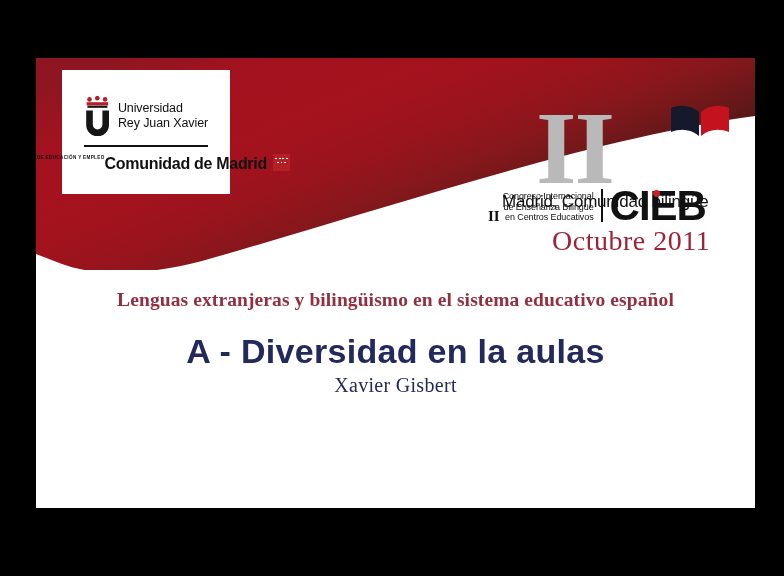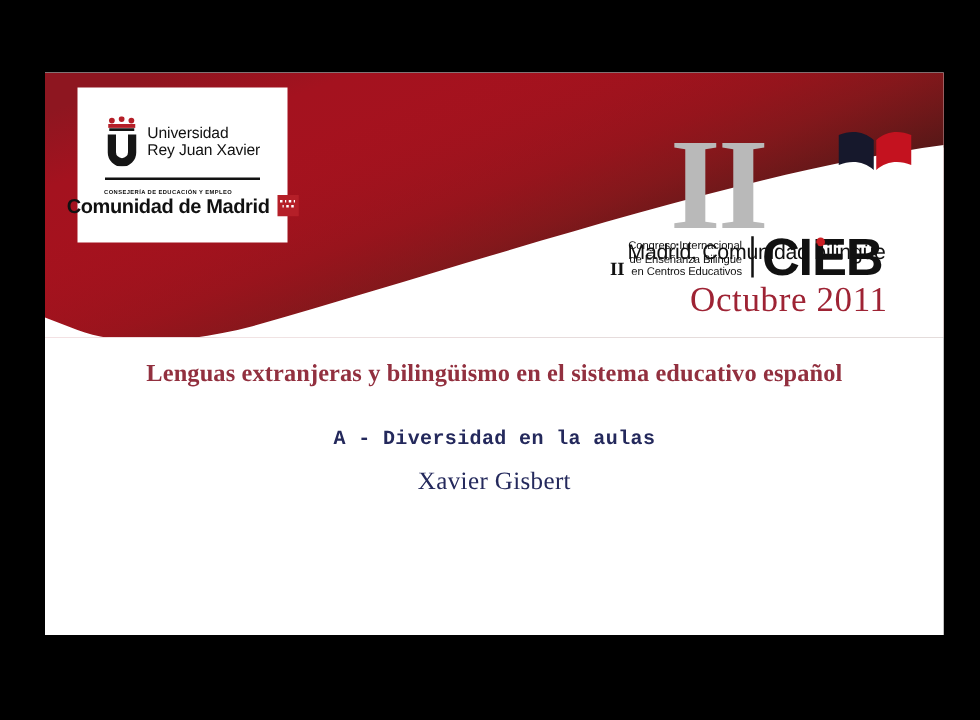--- a/index.html
+++ b/index.html
@@ -83,21 +83,21 @@
     height: 2px;
     background: #111111;
     margin: 9px 0 7px 0;
   }
 
   .cam-block {
     display: flex;
     align-items: flex-end;
     gap: 6px;
   }
-  .cam-texts { display: flex; flex-direction: column; align-items: center; }
+  .cam-texts { display: flex; flex-direction: row; align-items: flex-start; }
   .cam-small {
     font-family: "Liberation Sans", sans-serif;
     font-size: 4.6px;
     font-weight: bold;
     letter-spacing: 0.35px;
     color: #111111;
     white-space: nowrap;
     margin-bottom: 1px;
   }
   .cam-big {
@@ -240,22 +240,22 @@
     font-family: "Liberation Serif", serif;
     font-size: 19.5px;
     font-weight: bold;
     color: #92303f;
     letter-spacing: 0.1px;
     line-height: 24px;
     white-space: nowrap;
   }
   .sub-title {
     margin-top: 24px;
-    font-family: Liberation Mono, monospace;
-    font-size: 16px;
+    font-family: Liberation Sans, sans-serif;
+    font-size: 34px;
     font-weight: bold;
     color: #24295c;
     letter-spacing: 0.3px;
     line-height: 30px;
   }
   .author {
     margin-top: 7px;
     font-family: "Liberation Serif", serif;
     font-size: 20px;
     color: #24295c;

